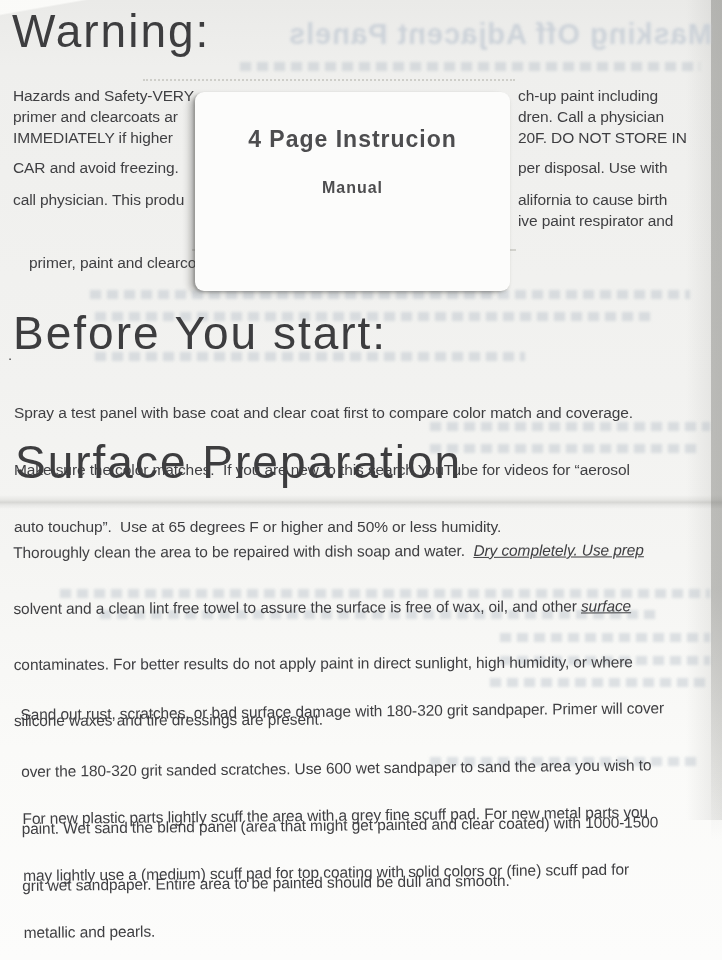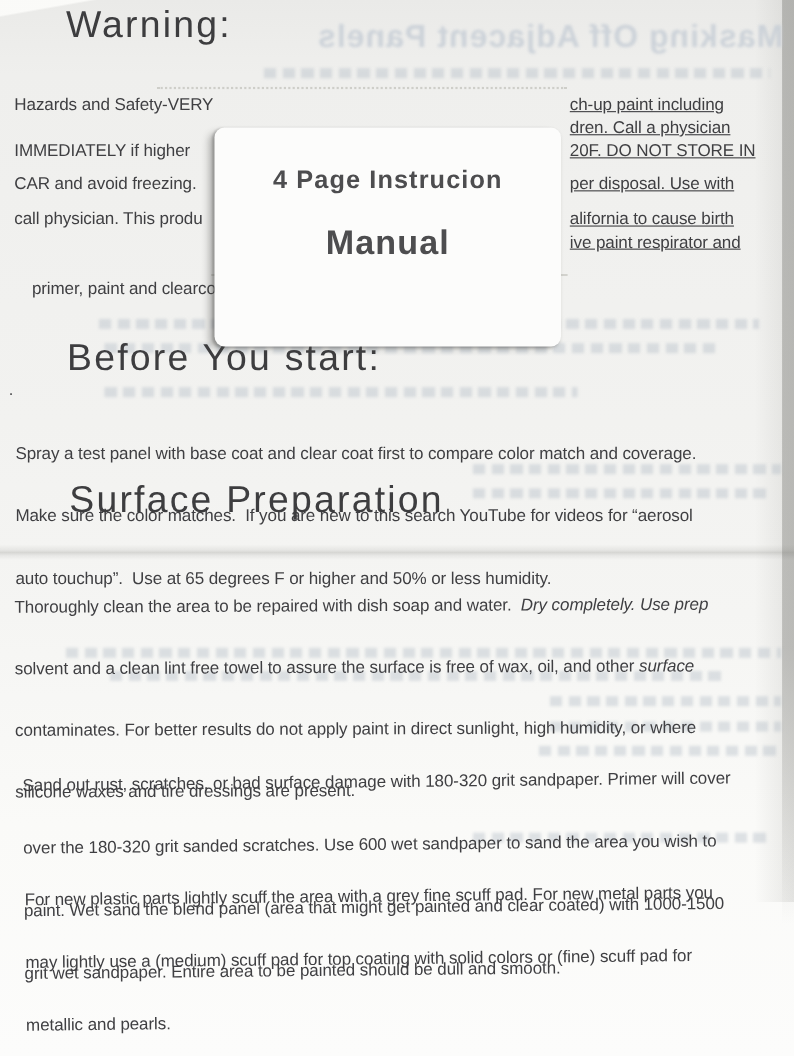--- a/index.html
+++ b/index.html
@@ -25,48 +25,48 @@
     transform:scaleX(-1);text-align:left;
     font-size:29px;font-weight:700;letter-spacing:1px;color:#c7ced6;
     filter:blur(1.4px);opacity:.85;white-space:pre;}
   
   .dots-top{position:absolute;left:143px;top:79px;width:372px;height:0;
     border-top:2px dotted #cbcbc6;opacity:.9;}
   .dots-bottom{position:absolute;left:192px;top:249px;width:324px;height:0;
     border-top:2px dashed #c8c8c2;opacity:.75;}
   .label{position:absolute;left:195px;top:92px;width:315px;height:199px;
     background:#fcfcfb;border-radius:9px;z-index:6;
-    box-shadow:-7px 3px 7px -2px rgba(70,70,68,.38),-2px 1px 2px rgba(70,70,68,.22),0 2px 3px rgba(70,70,68,.12);margin-top:24px;}
+    box-shadow:-7px 3px 7px -2px rgba(70,70,68,.38),-2px 1px 2px rgba(70,70,68,.22),0 2px 3px rgba(70,70,68,.12);}
   .label .l1{margin-top:34px;text-align:center;font-size:23px;font-weight:700;
     letter-spacing:1px;color:#4d4d4f;white-space:pre;}
-  .label .l2{margin-top:26px;text-align:center;font-size:31px;font-weight:700;
+  .label .l2{margin-top:26px;text-align:center;font-size:16px;font-weight:700;
     letter-spacing:1px;color:#4d4d4f;white-space:pre;}
   
-  .h1{position:absolute;font-size:34px;font-weight:400;letter-spacing:2px;
-    color:#3d3d3f;white-space:pre;margin-left:48px;}
+  .h1{position:absolute;font-size:46px;font-weight:400;letter-spacing:2px;
+    color:#3d3d3f;white-space:pre;}
   #h-warning{left:12px;top:4px;}
   #h-before{left:13px;top:306px;}
   #h-surface{left:15px;top:435px;}
   #h-basic{left:17px;top:615px;}
   
   .body-txt{font-size:15.5px;letter-spacing:-.1px;color:#3f3f42;white-space:pre;}
   .warn-wrap{position:absolute;left:13px;top:85px;width:700px;height:190px;z-index:1;text-align:right;}
   .wrow{position:absolute;left:0;width:700px;height:21px;line-height:21px;}
   .wl{position:absolute;left:0;}
-  .wr{position:absolute;left:505px;text-decoration:underline;}
+  .wr{position:absolute;left:505px;}
   .wfull{position:absolute;left:16px;top:167px;line-height:21px;}
   .para{position:absolute;}
   .para .pline{line-height:21px;}
   #para-spray{left:14px;top:366px;}
   #para-surface{left:13px;top:507px;transform:rotate(-.25deg);transform-origin:left top;}
   #para-surface .pline{line-height:20px;}
   #para-sanding{left:20px;top:668px;transform:rotate(-.6deg);transform-origin:left top;}
   #para-plastic{left:22px;top:772px;transform:rotate(-.6deg);transform-origin:left top;}
   .stray-dot{position:absolute;left:8px;top:346px;font-size:15px;color:#4a4a4c;}
-  i{font-style:italic;}
+  i{font-style:italic;text-decoration:underline;}
 </style>
 </head>
 <body>
 
 <div class="page">
 
   <div class="corner-edge"></div>
   <div class="edge-soft"></div>
   <div class="edge-band"></div>
   <div class="seam"></div>
@@ -82,21 +82,21 @@
   <div class="streak" style="left:100px;top:610px;width:560px"></div>
   <div class="streak" style="left:500px;top:633px;width:210px"></div>
   <div class="streak" style="left:500px;top:656px;width:210px"></div>
   <div class="streak" style="left:490px;top:678px;width:220px"></div>
   <div class="streak" style="left:430px;top:757px;width:270px"></div>
 
   <div class="h1" id="h-warning">Warning:</div>
 
   <div class="warn-wrap">
     <div class="wrow body-txt" style="top:0px"><span class="wl">Hazards and Safety-VERY</span><span class="wr">ch-up paint including</span></div>
-    <div class="wrow body-txt" style="top:21px"><span class="wr">dren. Call a physician</span></div>
+    <div class="wrow body-txt" style="top:21px"><span class="wl">primer and clearcoats ar</span><span class="wr">dren. Call a physician</span></div>
     <div class="wrow body-txt" style="top:42px"><span class="wl">IMMEDIATELY if higher</span><span class="wr">20F. DO NOT STORE IN</span></div>
     <div class="wrow body-txt" style="top:72px"><span class="wl">CAR and avoid freezing.</span><span class="wr">per disposal. Use with</span></div>
     <div class="wrow body-txt" style="top:104px"><span class="wl">call physician. This produ</span><span class="wr">alifornia to cause birth</span></div>
     <div class="wrow body-txt" style="top:125px"><span class="wr">ive paint respirator and</span></div>
     <div class="wfull body-txt">primer, paint and clearcoat.</div>
   </div>
 
   <div class="dots-top"></div>
   <div class="dots-bottom"></div>
   <div class="label">

